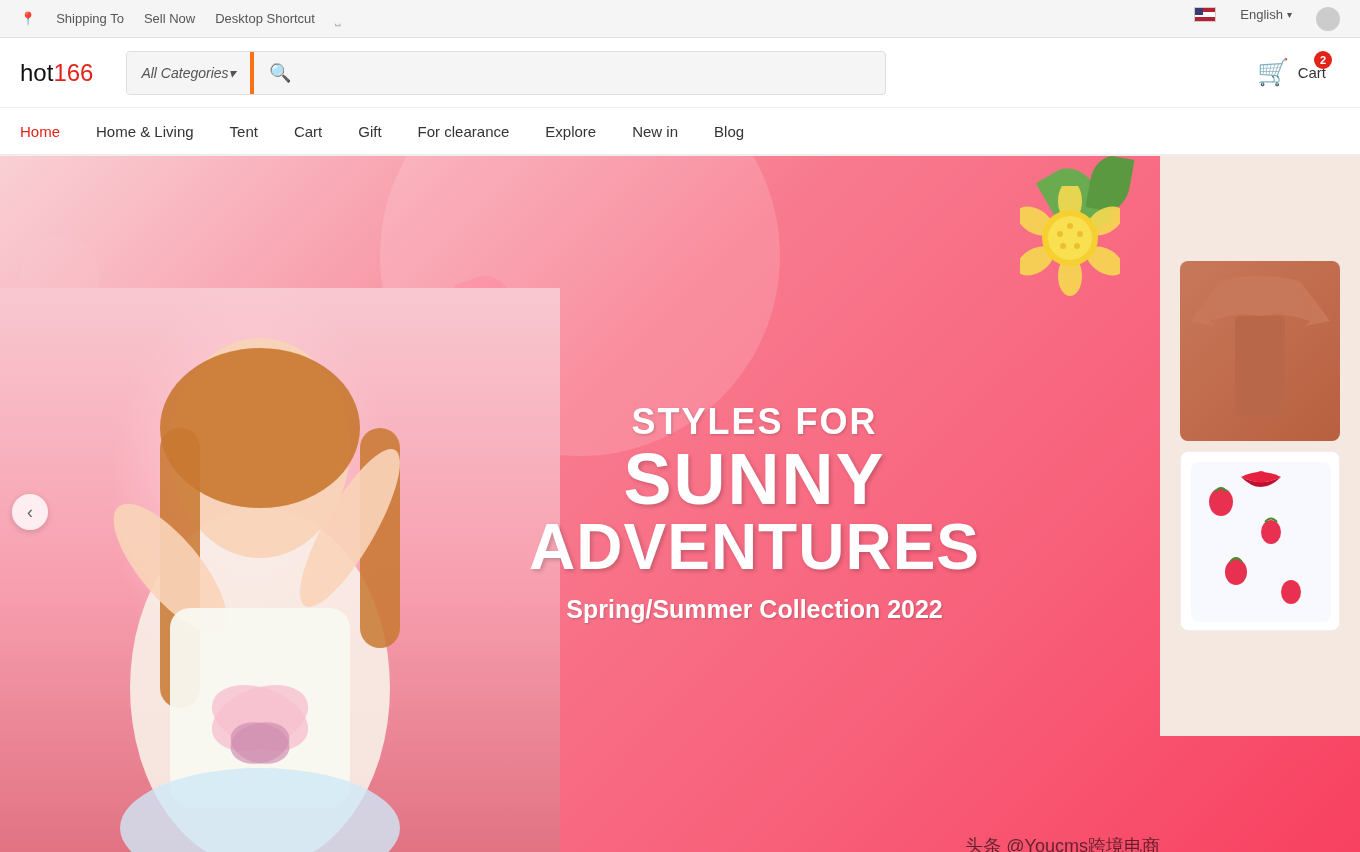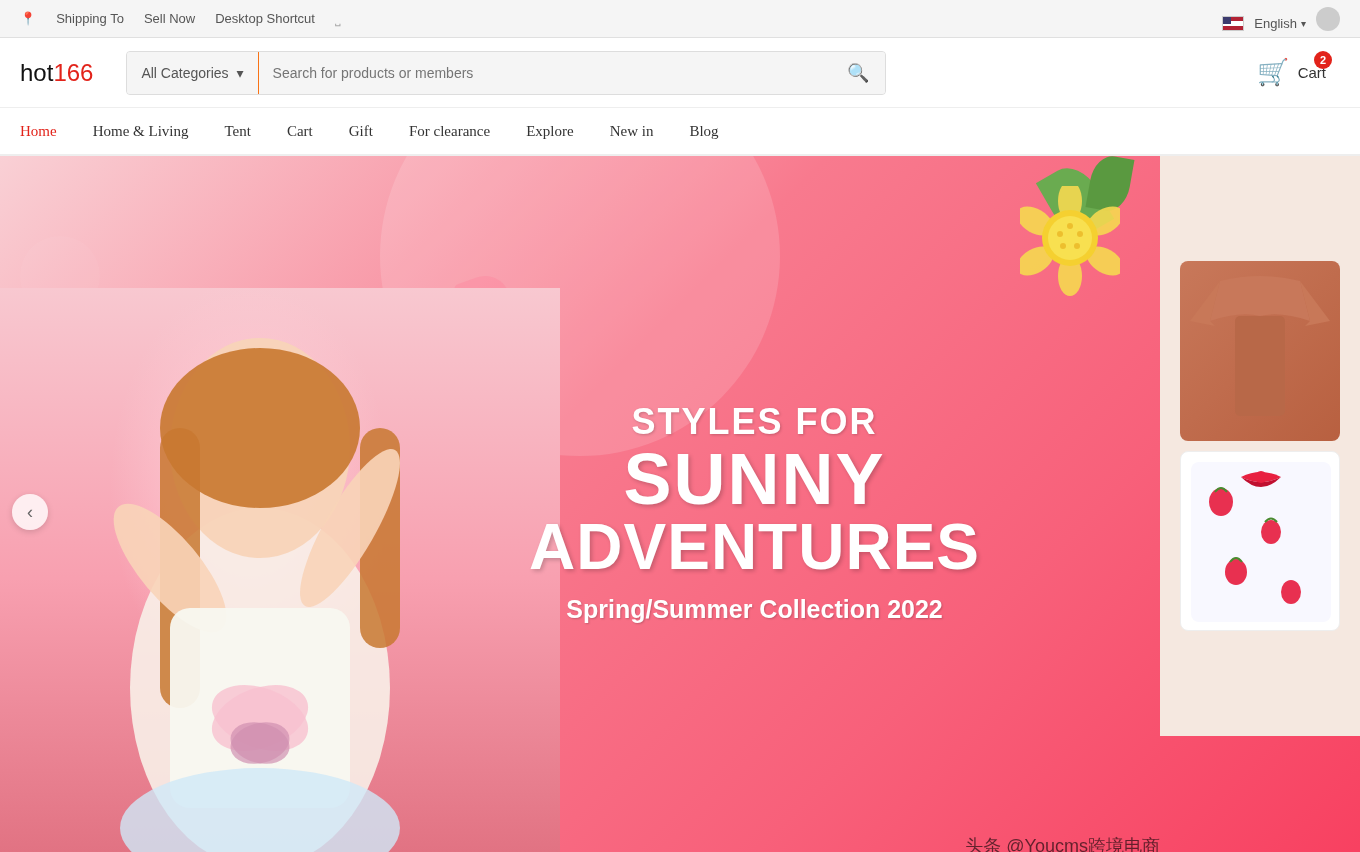--- a/index.html
+++ b/index.html
@@ -11,21 +11,21 @@
       border-bottom: 1px solid #e0e0e0;
       height: 38px;
       display: flex;
       align-items: center;
       padding: 0 20px;
       font-size: 13px;
       color: #555;
     }
     .top-bar-left { display: flex; align-items: center; gap: 20px; flex: 1; }
     .top-bar-left a { color: #555; text-decoration: none; }
-    .top-bar-right { display: flex; align-items: flex-end; gap: 10px; }
+    .top-bar-right { display: flex; align-items: flex-start; gap: 24px; }
     .flag-icon {
       width: 22px; height: 15px;
       display: inline-block;
       background: linear-gradient(180deg, #b22234 33%, #fff 33%, #fff 66%, #b22234 66%);
       border: 1px solid #ccc;
       position: relative;
       overflow: hidden;
     }
     .flag-icon::before {
       content: '';
@@ -71,27 +71,27 @@
       border-radius: 4px;
       overflow: hidden;
       height: 44px;
       background: #f5f5f5;
     }
     .category-select {
       display: flex;
       align-items: center;
       padding: 0 14px;
       background: #f5f5f5;
-      border-right: 1px solid #f97316;
+      border-right: 4px solid #f97316;
       height: 100%;
       cursor: pointer;
       font-size: 14px;
       color: #555;
-      gap: 8px;
       white-space: nowrap;
+      font-style: italic;
     }
     .search-input {
       flex: 1;
       border: none;
       outline: none;
       background: #f5f5f5;
       font-size: 14px;
       padding: 0 14px;
       color: #999;
       height: 100%;
@@ -141,21 +141,20 @@
 
     
     .nav {
       background: #fff;
       border-bottom: 2px solid #eee;
       height: 48px;
       display: flex;
       align-items: center;
       padding: 0 20px;
       gap: 0;
-      font-family: Liberation Serif, serif;
     }
     .nav-item {
       padding: 0 18px;
       height: 48px;
       display: flex;
       align-items: center;
       font-size: 15px;
       color: #333;
       cursor: pointer;
       text-decoration: none;
@@ -380,21 +379,20 @@
 <div class="header">
   <a class="logo" href="#">
     <span class="logo-hot">hot</span><span class="logo-num">166</span>
   </a>
 
   <div class="search-bar">
     <div class="category-select">
       <span>All Categories</span>
       <span>▾</span>
     </div>
-    <input class="search-input" type="text" placeholder="Search for products or members" style="">
     <button class="search-btn">
       <span>🔍</span>
     </button>
   </div>
 
   <div class="header-right">
     <a class="cart-btn" href="#">
       <span class="cart-icon">🛒</span>
       <span class="cart-badge">2</span>
       <span>Cart</span>

